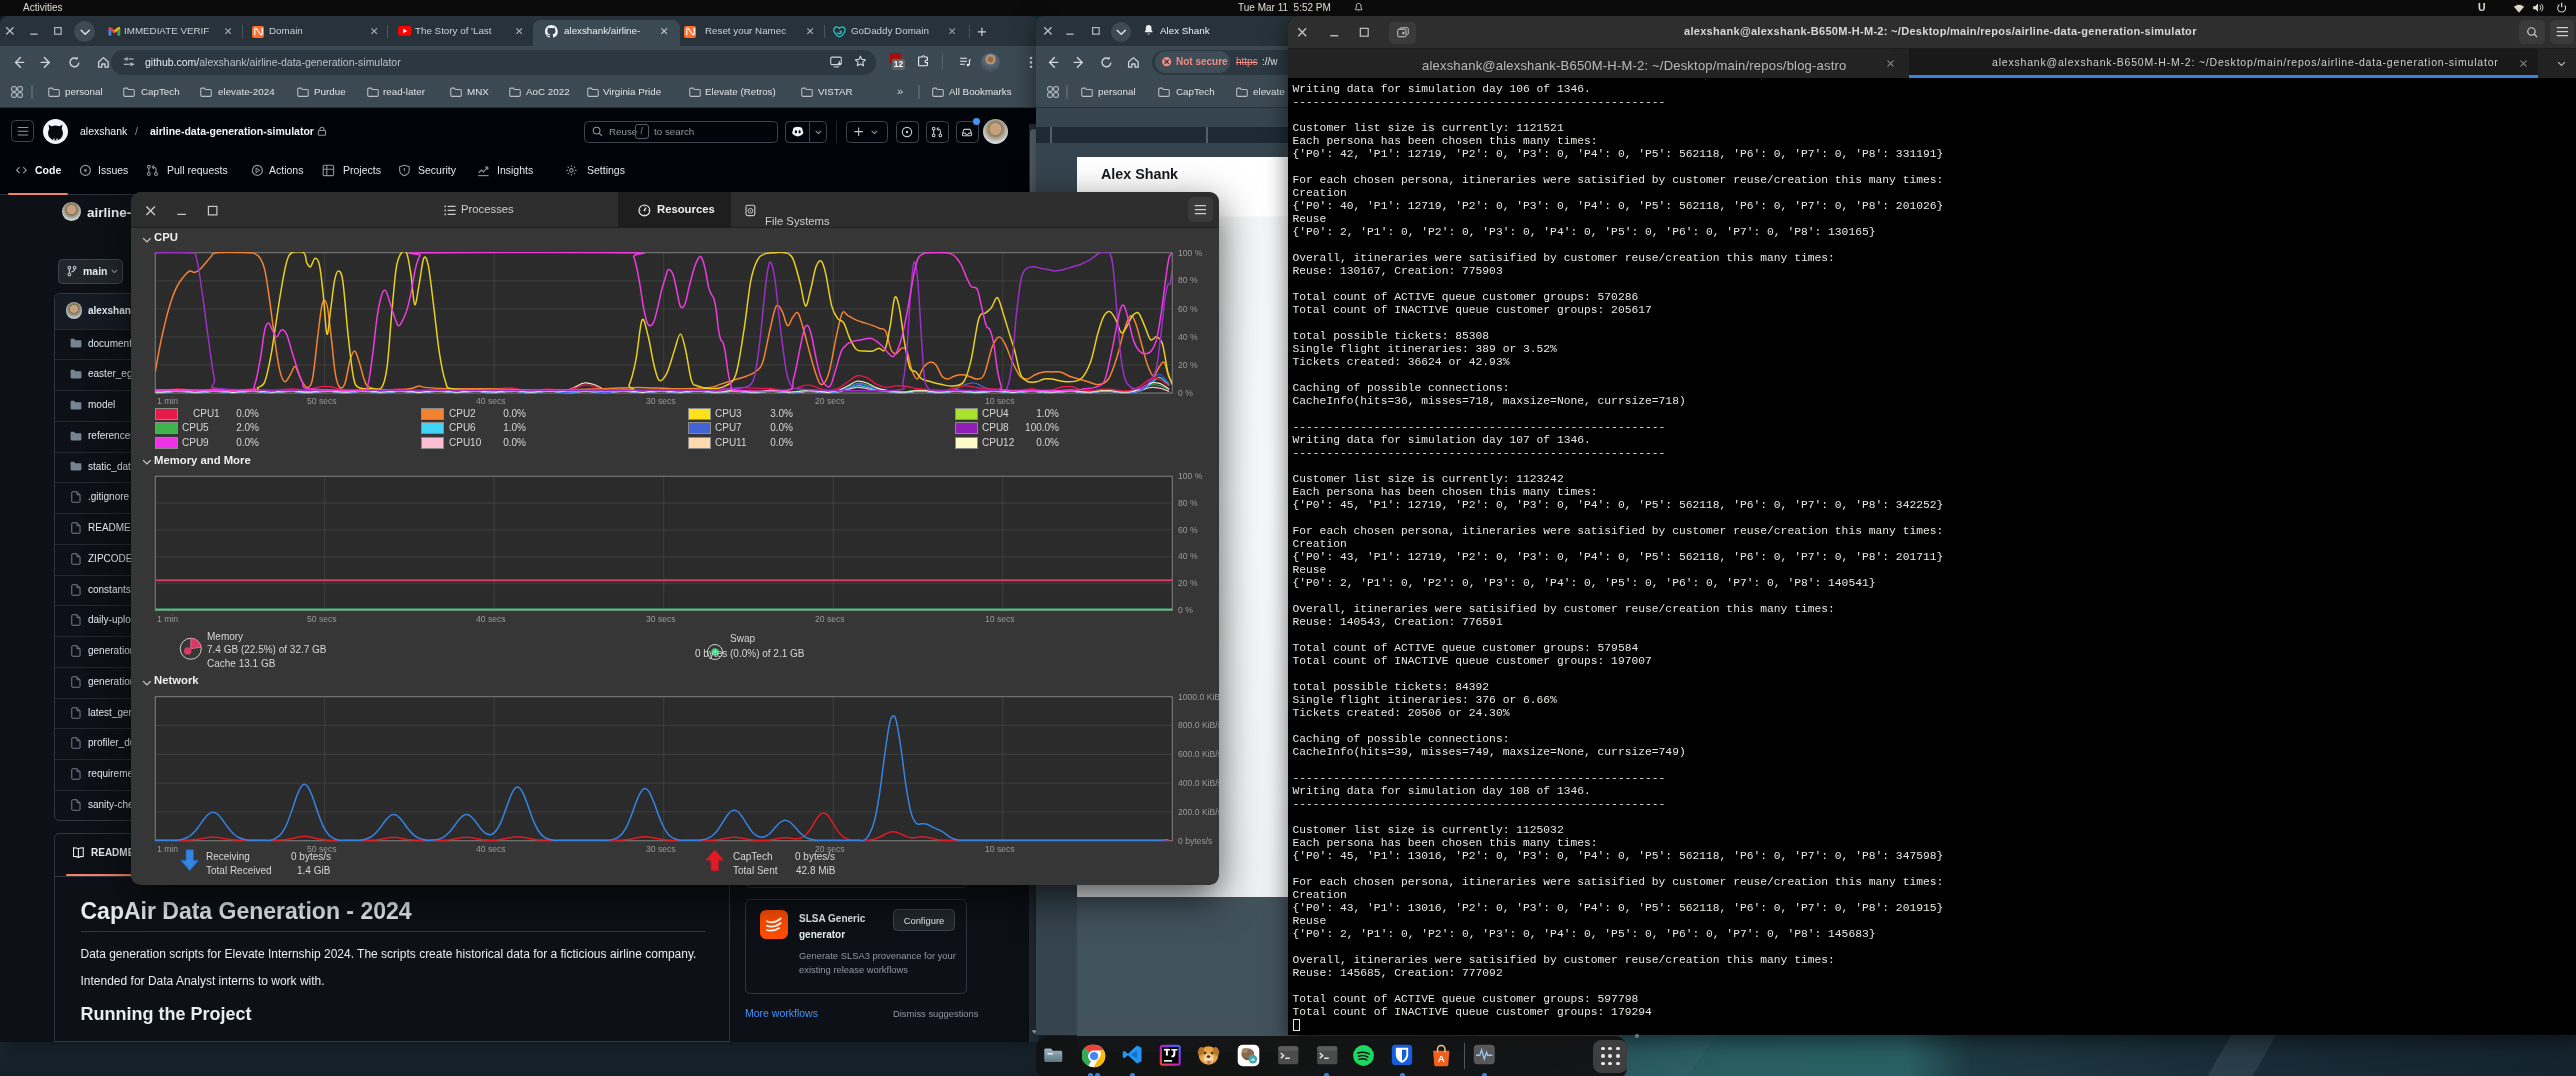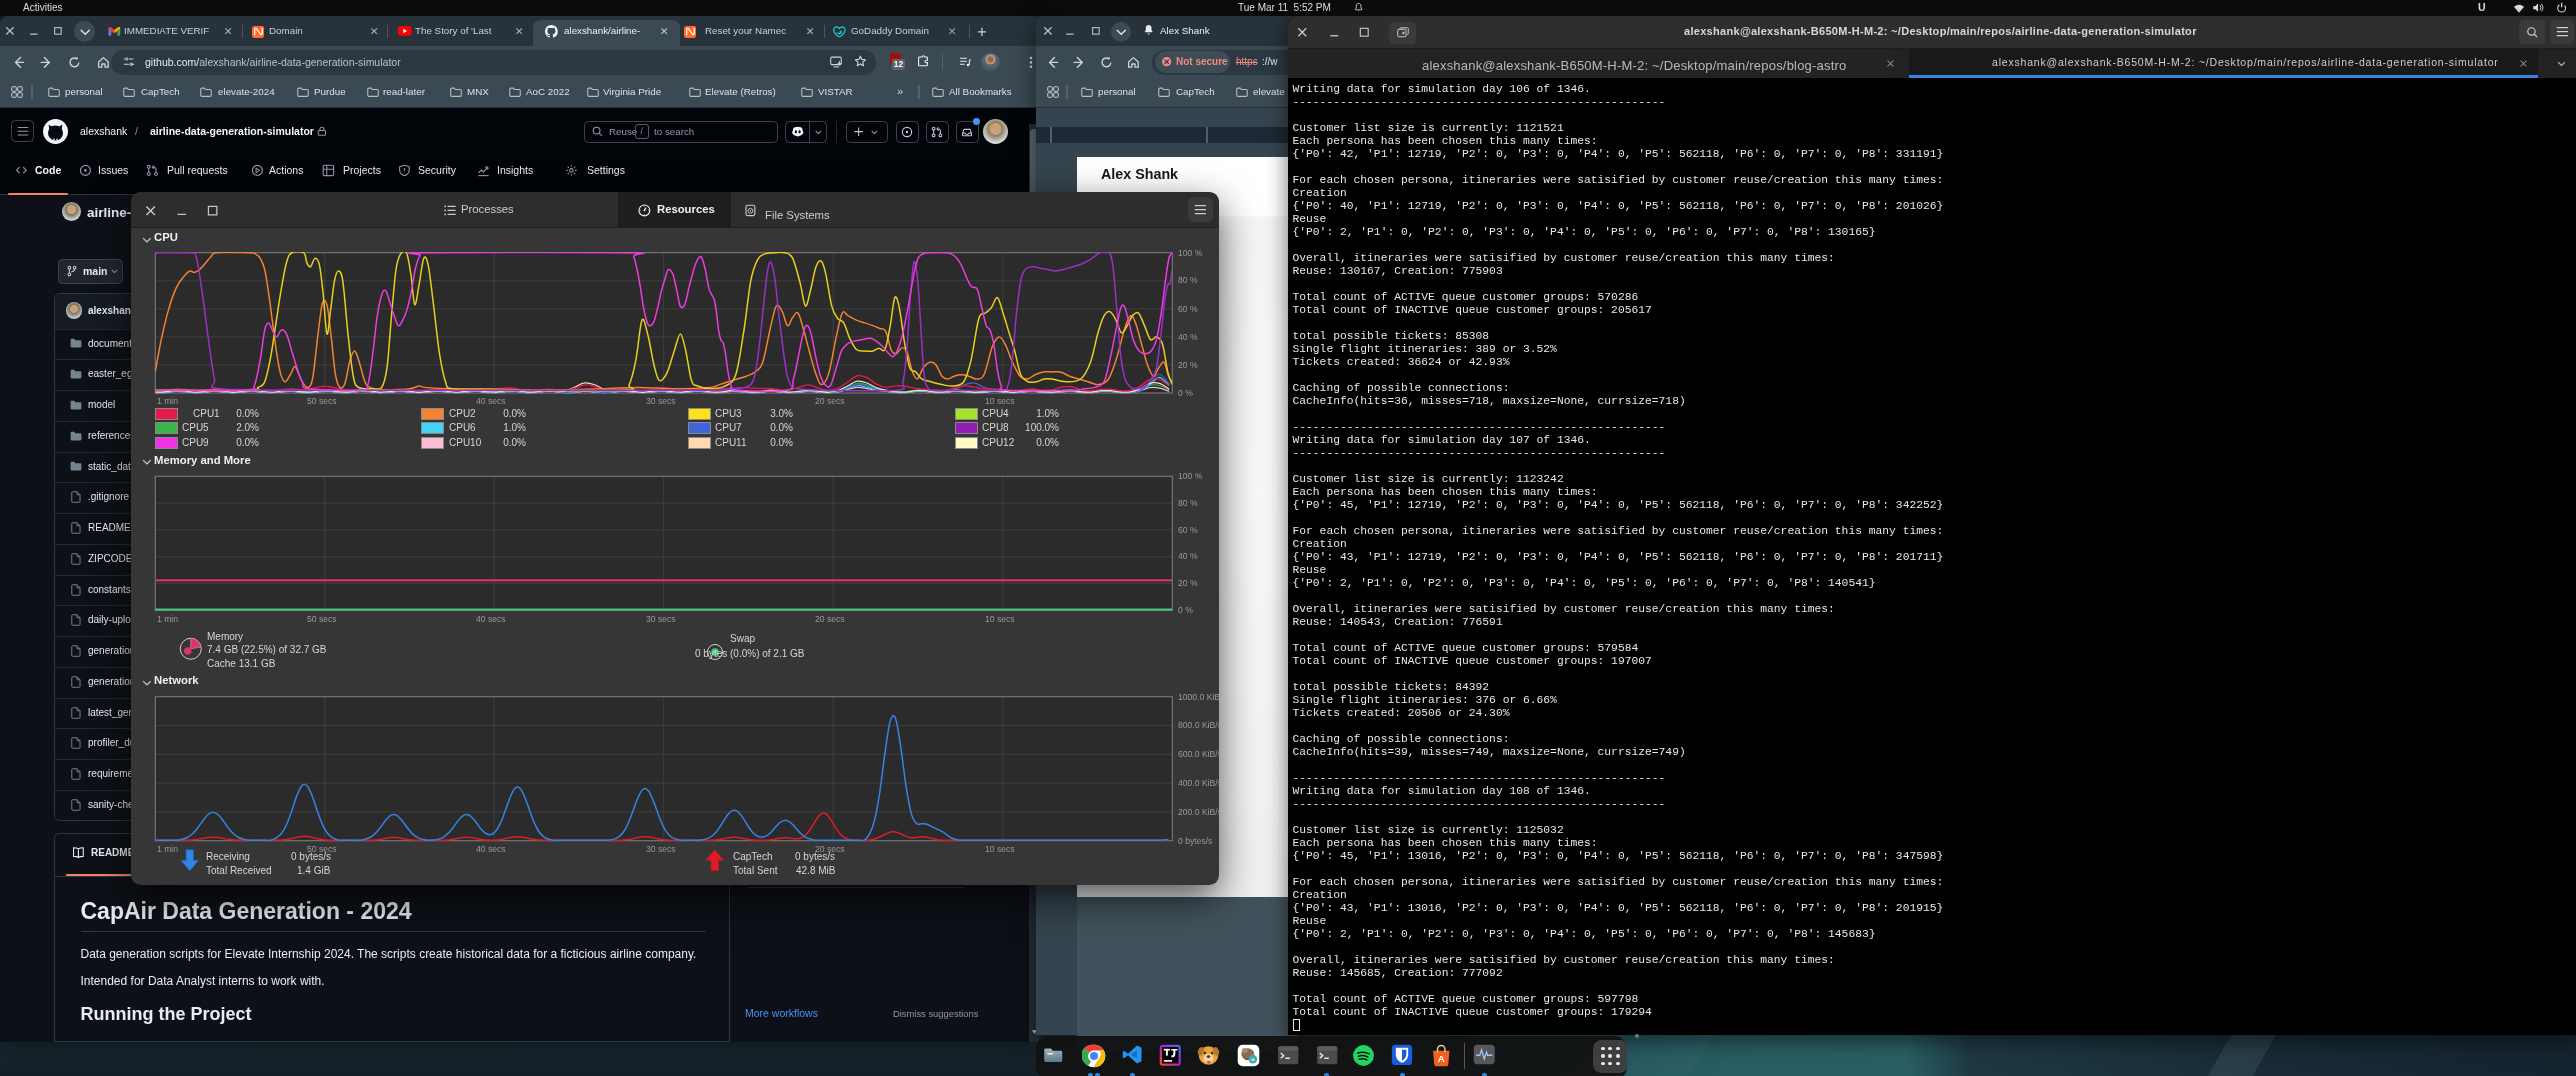--- a/index.html
+++ b/index.html
@@ -437,20 +437,31 @@
         <span class="abs" style="left:36px;top:13.5px;font-size:10px;font-weight:600">README</span>
         <div class="abs" style="left:10.5px;top:40px;width:90px;height:1.9px;background:#f78166;border-radius:1.5px"></div>
         <div class="abs" style="left:0;top:42px;width:674px;height:0.8px;background:#2f3742"></div>
         <span class="abs" style="left:25.5px;top:64px;font-size:23px;font-weight:bold;white-space:nowrap">CapAir Data Generation - 2024</span>
         <div class="abs" style="left:25.5px;top:97px;width:625px;height:0.8px;background:#2f3742"></div>
         <span class="abs" style="left:25.5px;top:113px;font-size:12px;white-space:nowrap">Data generation scripts for Elevate Internship 2024. The scripts create historical data for a ficticious airline company.</span>
         <span class="abs" style="left:25.5px;top:140px;font-size:12px;white-space:nowrap">Intended for Data Analyst interns to work with.</span>
         <span class="abs" style="left:25.5px;top:170px;font-size:18px;font-weight:bold;white-space:nowrap">Running the Project</span>
       </div>
       <div class="abs" style="left:745px;top:648px;width:222px;height:45px;border:0.8px solid #2f3742;border-radius:5.3px"></div>
+      <div class="abs" style="left:745px;top:704px;width:222px;height:95px;border:0.8px solid #2f3742;border-radius:5.3px">
+        <div class="abs" style="left:13.5px;top:10.5px;width:28.5px;height:28.5px;border-radius:6px;background:#ff4d00"></div>
+        <svg class="abs" style="left:18px;top:15px" width="19.5" height="19.5" viewBox="0 0 26 26">
+          <path d="M3 8c6 3 12 3 20-4M3 14c7 3 13 2 20-4M3 20c7 2 12 1 18-3" fill="none" stroke="#fff" stroke-width="2.4"></path>
+        </svg>
+        <span class="abs" style="left:53px;top:12.8px;font-size:10px;font-weight:600">SLSA Generic</span>
+        <span class="abs" style="left:53px;top:29px;font-size:10px;font-weight:600">generator</span>
+        <div class="abs" style="left:147px;top:9px;width:62px;height:22.5px;border:0.8px solid #3d444d;border-radius:4.5px;background:#21262d;text-align:center;line-height:22px;font-size:9.4px;color:#e6edf3">Configure</div>
+        <span class="abs" style="left:53px;top:50px;font-size:9.4px;color:#9198a1">Generate SLSA3 provenance for your</span>
+        <span class="abs" style="left:53px;top:64px;font-size:9.4px;color:#9198a1">existing release workflows</span>
+      </div>
       <span class="abs" style="left:745px;top:812px;font-size:10.5px;color:#4493f8">More workflows</span>
       <span class="abs" style="left:893px;top:813px;font-size:9.4px;color:#9198a1">Dismiss suggestions</span>
       <div class="abs" style="left:1029px;top:-71px;width:9px;height:918px;background:#252d35"></div>
       <div class="abs" style="left:1030px;top:-66px;width:7.5px;height:180px;border-radius:3.8px;background:#5c666e"></div>
       <svg class="abs" style="left:1031px;top:834px" width="6.8" height="6" viewBox="0 0 10 8">
         <path d="M1 1.5h8L5 6.5z" fill="#aab3ba"></path>
       </svg>
     </div>
   </div>
 <div class="abs" style="left:1036px;top:15.8px;width:262px;height:1019px;background:#27323a;box-shadow:0 6px 22.5px rgba(0,0,0,0.5);border-radius:7.5px 7.5px 0 0">
@@ -671,21 +682,21 @@
       <path d="M8 8 10 4.5" stroke="#e8e8e8" stroke-width="1.5"></path>
       <circle cx="8" cy="8" r="1.1" fill="#e8e8e8"></circle>
       <path d="M8 1.8v1.4M14.2 8h-1.4M8 14.2v-1.4M1.8 8h1.4" stroke="#e8e8e8" stroke-width="1.1"></path>
     </svg>
     <span class="abs" style="left:526px;top:11.3px;font-size:11.3px;font-weight:bold;color:#f0f0f0">Resources</span>
     <svg class="abs" style="left:613px;top:12px" width="12.8" height="12.8" viewBox="0 0 16 16">
       <rect x="2.5" y="1.5" width="11" height="13" rx="2" fill="none" stroke="#c9c9c9" stroke-width="1.4"></rect>
       <circle cx="8" cy="8.5" r="3" fill="none" stroke="#c9c9c9" stroke-width="1.2"></circle>
       <circle cx="8" cy="8.5" r="0.9" fill="#c9c9c9"></circle>
     </svg>
-    <span class="abs" style="left:634px;top:17px;font-size:11.3px;color:#cdcdcd">File Systems</span>
+    <span class="abs" style="left:634px;top:23px;font-size:11.3px;color:#cdcdcd">File Systems</span>
     <div class="abs" style="left:1057px;top:5.3px;width:25px;height:25px;background:#3a3a3a;border-radius:5.3px"></div>
     <svg class="abs" style="left:1063px;top:12px" width="12.8" height="11.3" viewBox="0 0 16 14">
       <path d="M1 2h14M1 7h14M1 12h14" stroke="#cfcfcf" stroke-width="1.5"></path>
     </svg>
     <svg class="abs" style="left:10.5px;top:45px" width="9.8" height="6.8" viewBox="0 0 13 9">
       <path d="M1.5 1.5 6.5 6.5 11.5 1.5" fill="none" stroke="#c9c9c9" stroke-width="1.7"></path>
     </svg>
     <span class="abs" style="left:23px;top:39px;font-size:11.3px;font-weight:bold;color:#efefef">CPU</span>
     <svg class="abs" style="left:0;top:0" width="1088" height="693" viewBox="174 256 1450 924">
       <defs>

